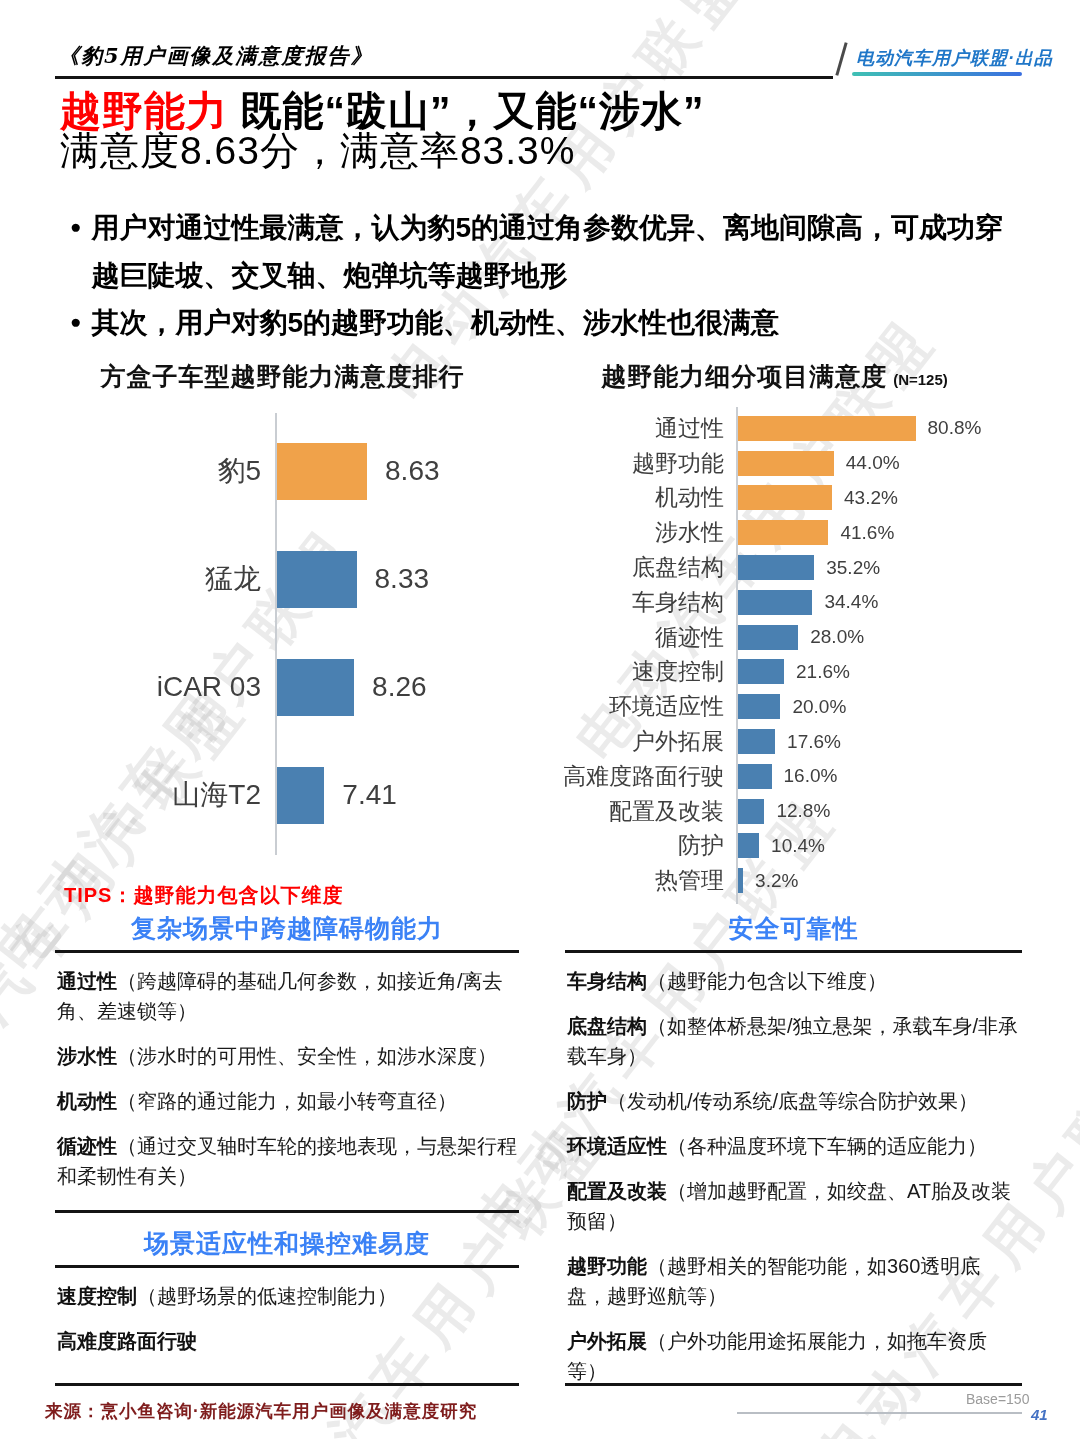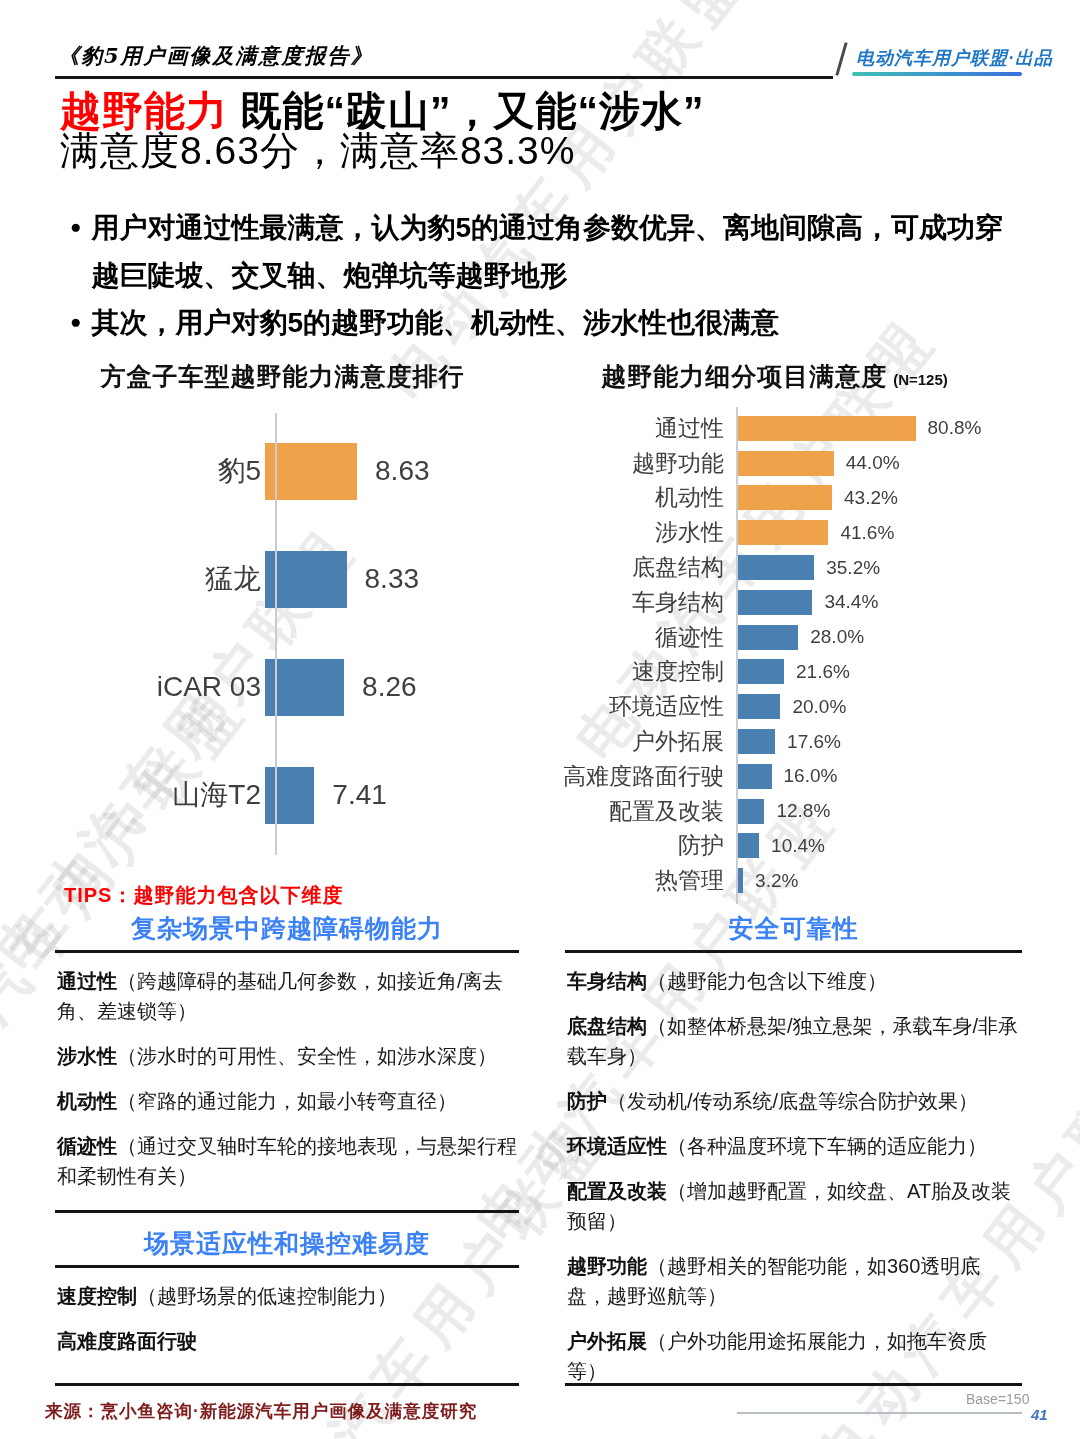--- a/index.html
+++ b/index.html
@@ -33,21 +33,21 @@
   .bullets{position:absolute;left:70px;top:204px;width:950px;z-index:2;}
   .bullet{display:flex;font-size:28px;font-weight:700;line-height:1.7;color:#000;}
   .bullet .dot{font-size:19px;line-height:2.4;margin-right:10px;flex:0 0 auto;}
   
   .charts{position:absolute;left:55px;top:360px;width:970px;display:flex;z-index:2;}
   .ctitle{font-size:25px;font-weight:800;text-align:center;letter-spacing:1px;color:#111;}
   .ctitle .note{font-size:15px;font-weight:800;margin-left:6px;letter-spacing:0;}
   .chart1{width:455px;flex:0 0 auto;}
   .chart1 .cbody{position:relative;margin-top:24px;}
   .c1row{height:108px;display:flex;align-items:center;}
-  .c1label{width:206px;flex:0 0 auto;text-align:right;padding-right:4px;font-size:28px;color:#3f3f3f;}
+  .c1label{width:206px;flex:0 0 auto;text-align:right;padding-right:14px;font-size:28px;color:#3f3f3f;}
   .c1bar{height:57px;flex:0 0 auto;}
   .c1val{font-size:28px;color:#3f3f3f;margin-left:18px;}
   .axis{position:absolute;top:-4px;bottom:-6px;width:2px;background:#c9cdd2;}
   .chart1 .axis{left:220px;}
   .chart2{flex:1;margin-left:14px;}
   .chart2 .cbody{position:relative;margin-top:18px;}
   .c2row{height:34.8px;display:flex;align-items:center;}
   .c2label{width:200px;flex:0 0 auto;text-align:right;padding-right:12px;font-size:23px;color:#3f3f3f;white-space:nowrap;}
   .c2bar{height:25px;flex:0 0 auto;}
   .c2val{font-size:19px;color:#3f3f3f;margin-left:12px;}

